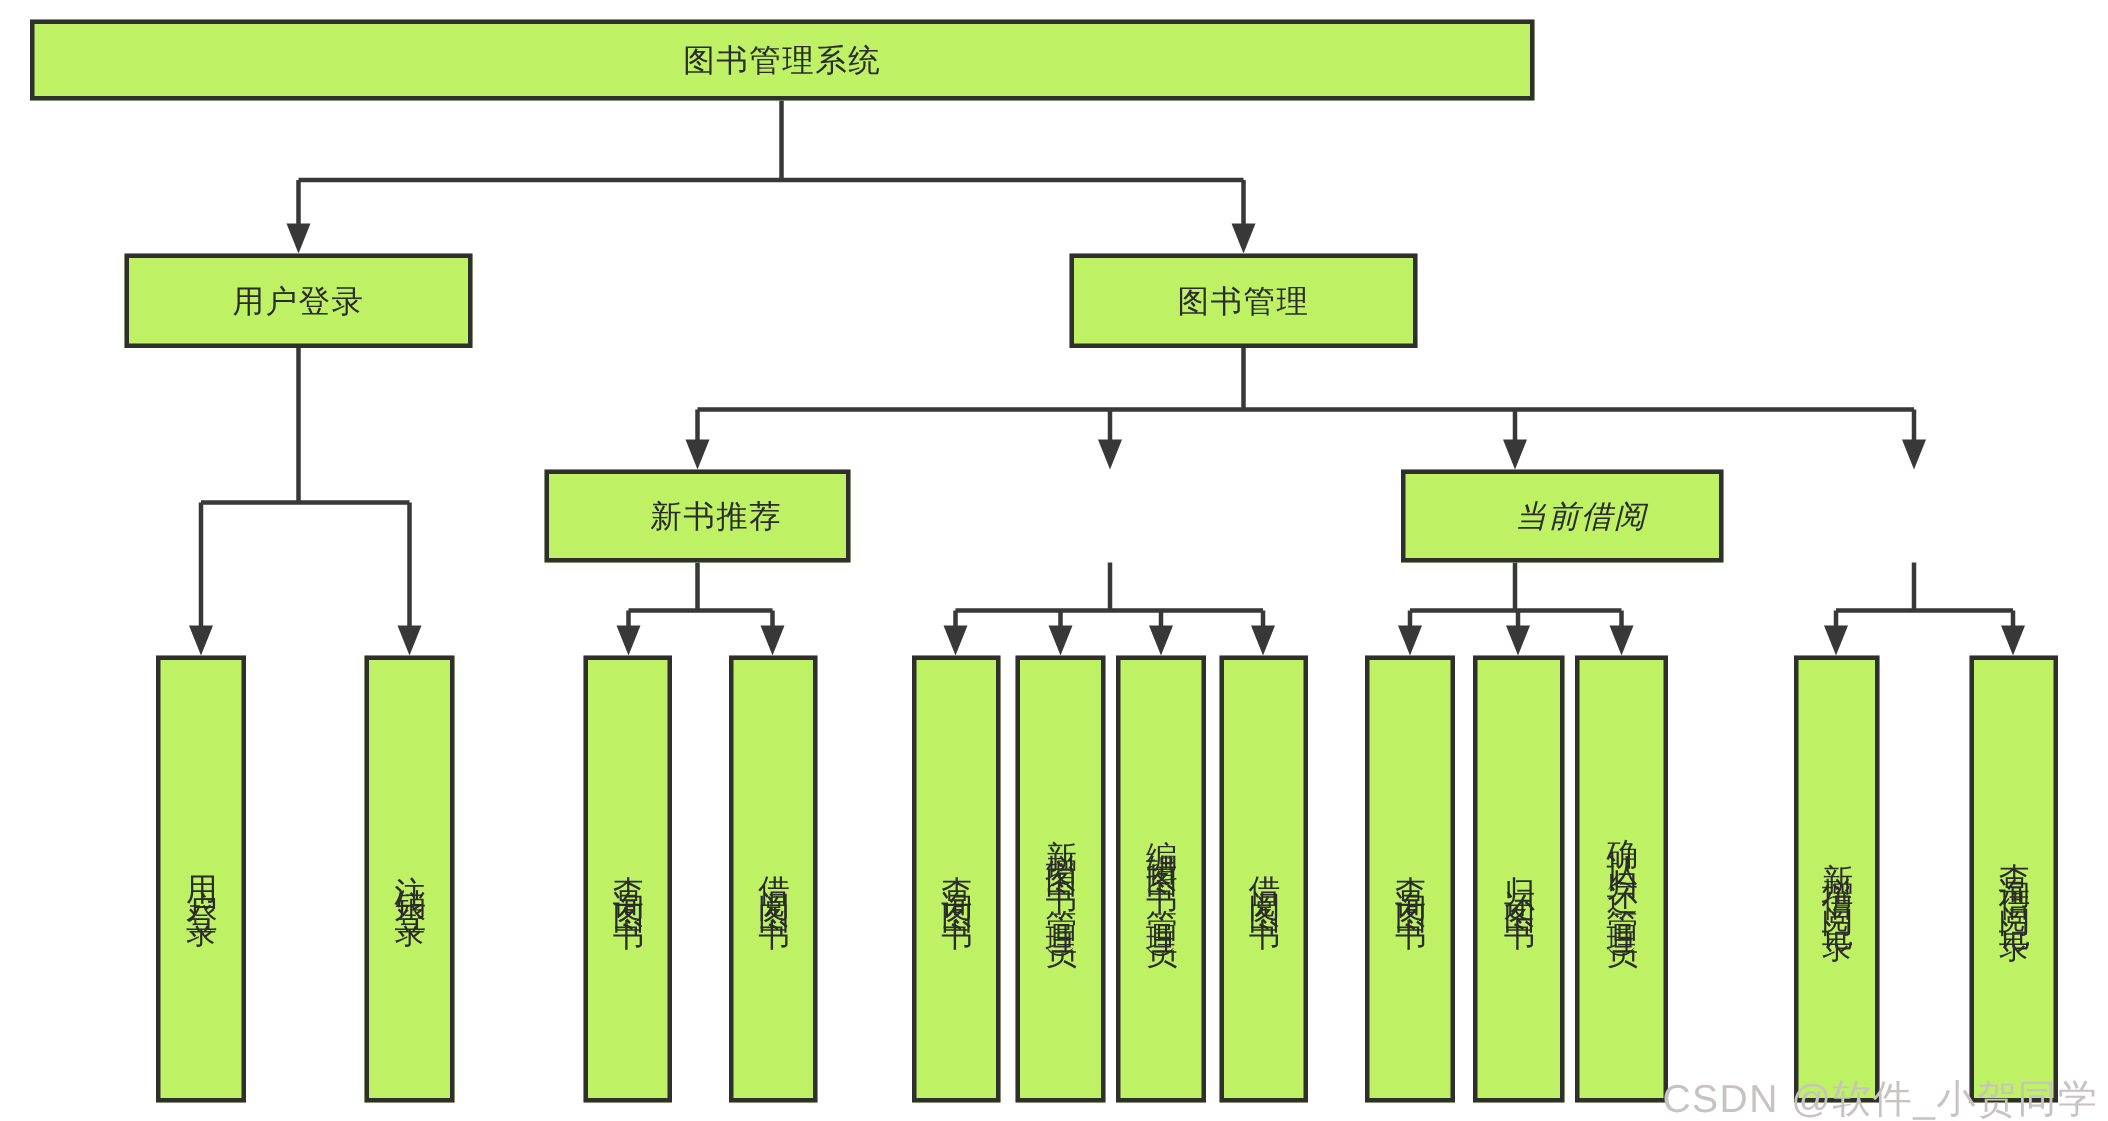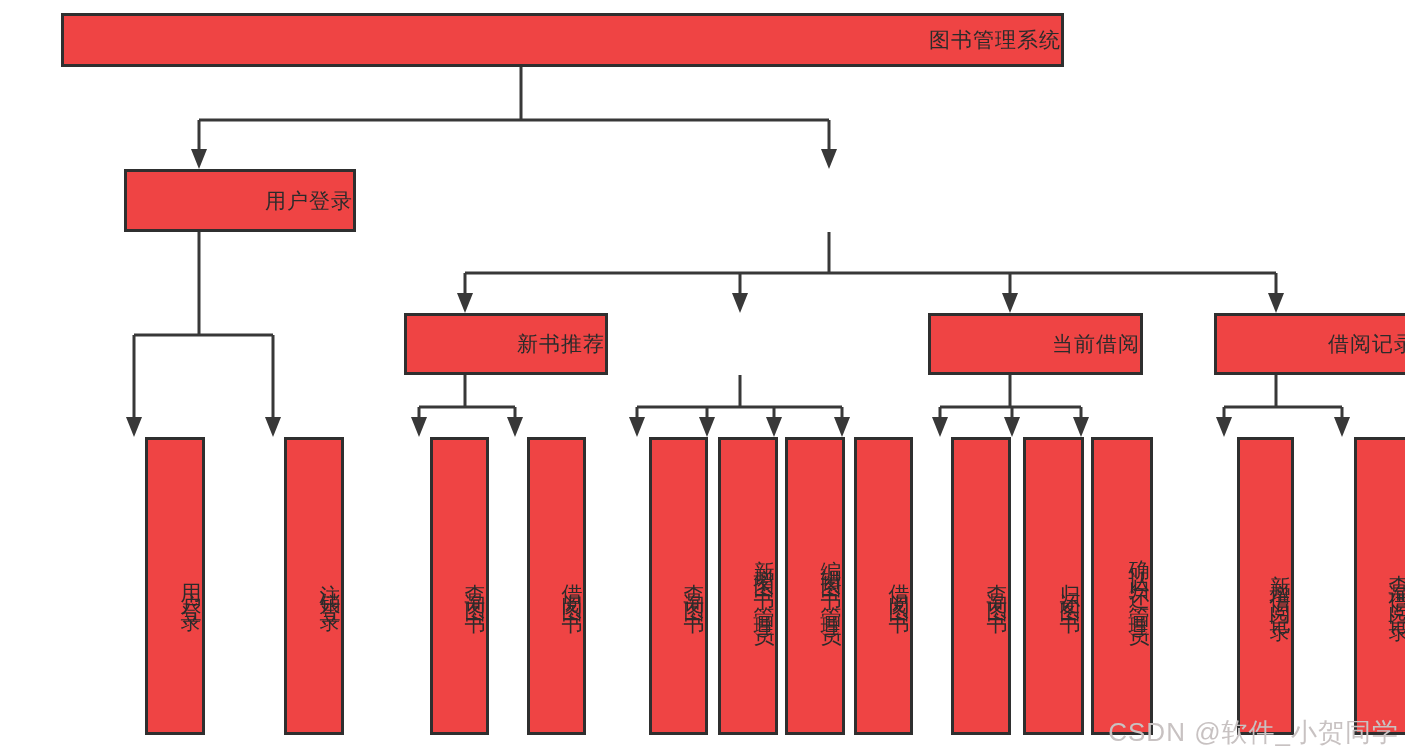--- a/index.html
+++ b/index.html
@@ -4,24 +4,24 @@
 <style>
   html,body{margin:0;padding:0;background:#fff;}
   .canvas{
     position:relative;width:1405px;height:747px;background:var(--bg,#fff);
     font-family:"Liberation Sans","DejaVu Sans",sans-serif;overflow:hidden;
   }
   .wires{position:absolute;left:0;top:0;z-index:1;}
   .wires path{stroke:var(--line,#383838);stroke-width:3;fill:none;}
   .wires polygon{fill:var(--line,#383838);}
   .box{
-    position:absolute;box-sizing:border-box;background:#ef4444;
+    position:absolute;box-sizing:border-box;background:#bef264;
     border:3px solid var(--border,#2f2f2f);
-    display:flex;align-items:center;justify-content:flex-end;
-    color:var(--text,#2b2b2b);z-index:2;margin-left:41px;
+    display:flex;align-items:center;justify-content:center;
+    color:var(--text,#2b2b2b);z-index:2;
   }
   .box.h{font-size:21px;letter-spacing:1px;}
   .box.h.root{left:20px;top:13px;width:1003px;height:54px;}
   .box.h.l2{top:169px;width:232px;height:63px;}
   .box.h.l3{top:313px;height:62px;padding-left:25px;}
   .box.v{top:437px;height:298px;}
   .vtext{
     writing-mode:vertical-rl;text-orientation:mixed;
     font-size:21px;letter-spacing:0.45em;line-height:1;
     white-space:nowrap;
@@ -68,29 +68,29 @@
       </g>
   </svg>
 
   <div class="box h root">
     <span>图书管理系统</span>
   </div>
 
   <div class="box h l2" style="left:83px;">
     <span>用户登录</span>
   </div>
+  <div class="box h l2" style="left:713px;">
+    <span>图书管理</span>
+  </div>
 
   <div class="box h l3" style="left:363px;width:204px;">
     <span>新书推荐</span>
   </div>
-  <div class="box h l3" style="left:887px;width:215px;">
+  <div class="box h l3" style="left:934px;width:215px;font-style:italic;">
     <span>当前借阅</span>
-  </div>
-  <div class="box h l3" style="left:1173px;width:205px;">
-    <span>借阅记录</span>
   </div>
 
   <div class="box v" style="left:104px;width:60px;">
     <span class="vtext">用户登录</span>
   </div>
   <div class="box v" style="left:243px;width:60px;">
     <span class="vtext">注销登录</span>
   </div>
 
   <div class="box v" style="left:389px;width:59px;">

